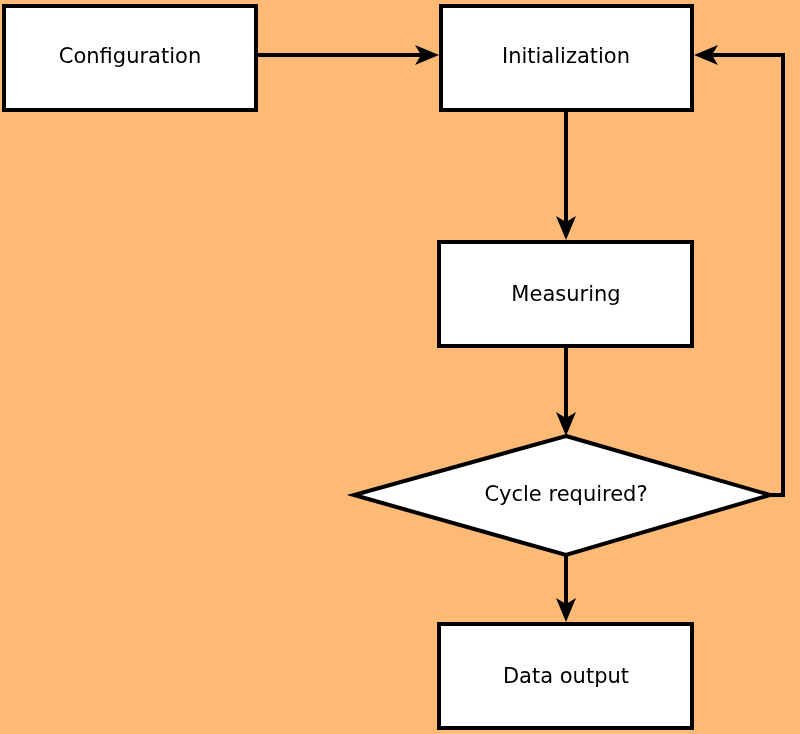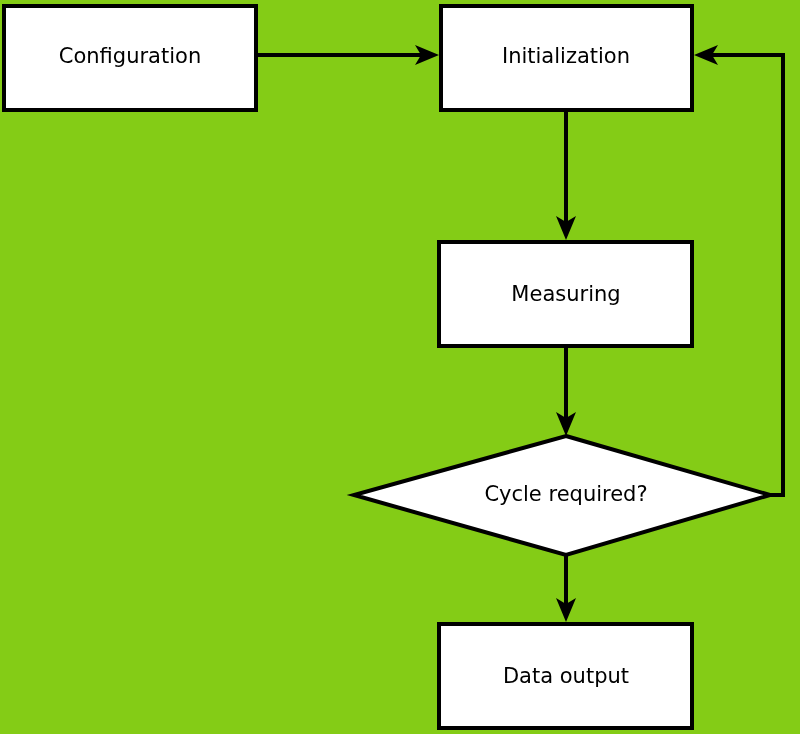--- a/index.html
+++ b/index.html
@@ -10,21 +10,21 @@
   body {
     width: 800px;
     height: 734px;
     font-family: "DejaVu Sans", sans-serif;
     overflow: hidden;
   }
   #flowchart-root {
     position: relative;
     width: 800px;
     height: 734px;
-    background: #84cc16;
+    background: #fdba74;
   }
   #flow-svg {
     position: absolute;
     left: 0;
     top: 0;
     width: 800px;
     height: 734px;
     display: block;
   }
   .node-shape {

